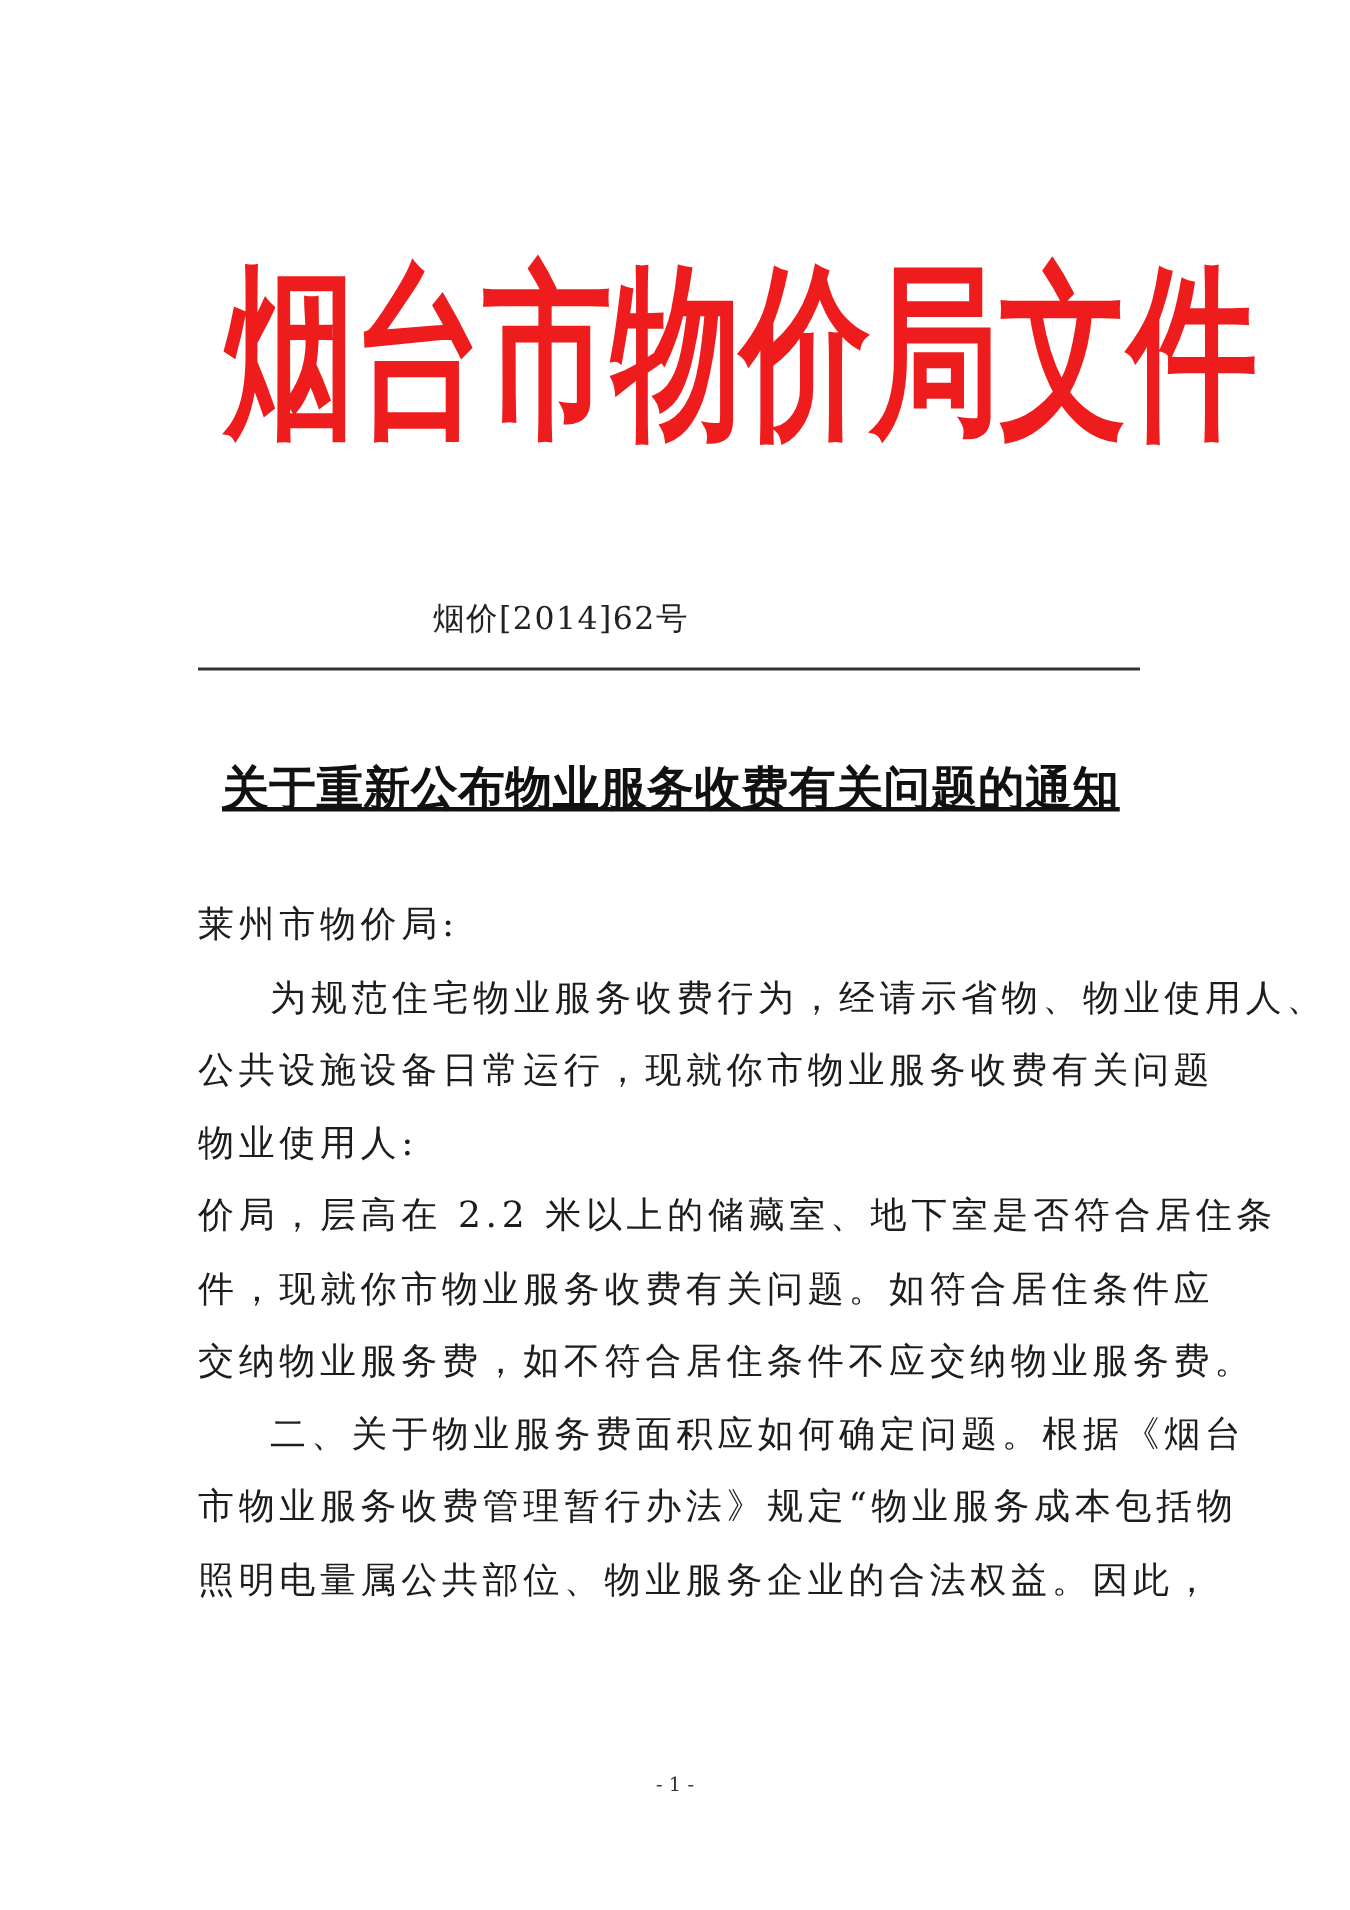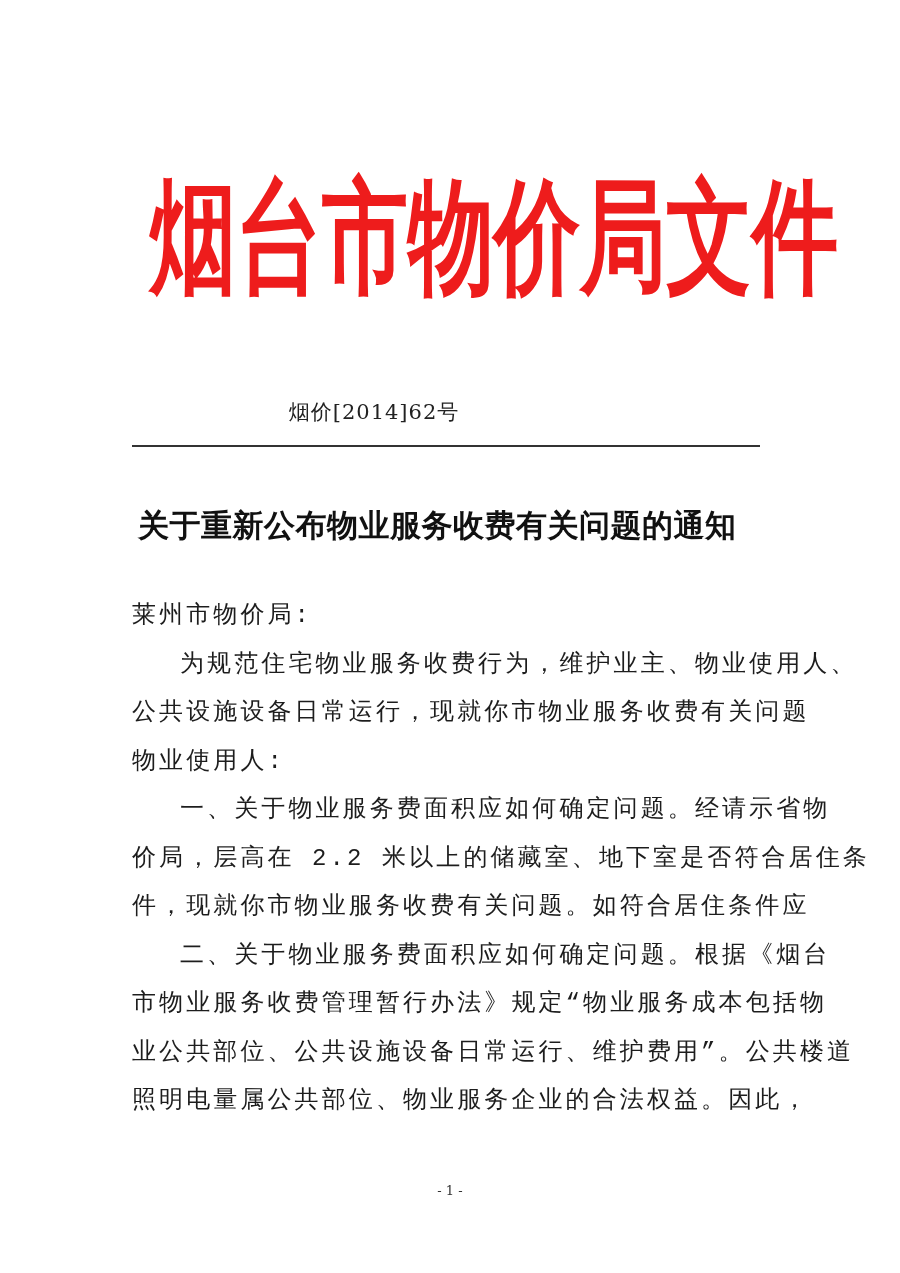--- a/index.html
+++ b/index.html
@@ -7,25 +7,25 @@
          font-family: "DejaVu Serif", "Liberation Serif", serif; color: #1a1a1a; }
   .page { position: absolute; left: 0; top: 0; width: 900px; height: 1273px; }
   .masthead { position: absolute; left: 150px; top: 168px; width: 610px; height: 135px;
               display: flex; justify-content: space-between; align-items: center; }
   .masthead span { display: block; color: #ee1c1c; font-family: "DejaVu Serif", serif;
                    font-weight: bold; font-size: 86px; line-height: 135px;
                    transform: scaleY(1.45); transform-origin: center; letter-spacing: 0; }
   .docno { position: absolute; left: 0; width: 748px; top: 398px; text-align: center;
            font-size: 21px; letter-spacing: 1px; color: #222; }
   .rule { position: absolute; left: 132px; top: 445px; width: 628px; height: 2px; background: #333; }
-  .title { position: absolute; left: 138px; top: 505px; width: 640px; text-align: left;
-           font-size: 31px; font-weight: bold; color: #111; letter-spacing: 0.5px; white-space: nowrap; }
+  .title { position: absolute; left: 148px; top: 505px; width: 640px; text-align: left;
+           font-size: 31px; font-weight: bold; color: #111; letter-spacing: 0.5px; white-space: nowrap; text-decoration: underline; }
   .body { position: absolute; left: 132px; top: 592px; width: 640px; }
   .line { font-size: 24px; height: 48.5px; line-height: 48.5px; white-space: nowrap; color: #1d1d1d;
-          letter-spacing: 3.1px; font-family: Liberation Mono, monospace; }
+          letter-spacing: 3.1px; }
   .indent { padding-left: 48px; }
   .pageno { position: absolute; left: 0; width: 900px; top: 1183px; text-align: center;
             font-size: 13px; color: #333; }
 </style>
 </head>
 <body>
 
 <div class="page">
 
   <div class="masthead">
@@ -40,26 +40,25 @@
   </div>
 
   <div class="docno">烟价[2014]62号</div>
 
   <div class="rule"></div>
 
   <div class="title">关于重新公布物业服务收费有关问题的通知</div>
 
   <div class="body">
     <div class="line">莱州市物价局:</div>
-    <div class="line indent">为规范住宅物业服务收费行为，维护业主、物业使用人、</div>
+    <div class="line indent">为规范住宅物业服务收费行为，经请示省物、物业使用人、</div>
     <div class="line">公共设施设备日常运行，现就你市物业服务收费有关问题</div>
     <div class="line">物业使用人:</div>
-    <div class="line indent">一、关于物业服务费面积应如何确定问题。经请示省物</div>
     <div class="line">价局，层高在 2.2 米以上的储藏室、地下室是否符合居住条</div>
     <div class="line">件，现就你市物业服务收费有关问题。如符合居住条件应</div>
+    <div class="line">交纳物业服务费，如不符合居住条件不应交纳物业服务费。</div>
     <div class="line indent">二、关于物业服务费面积应如何确定问题。根据《烟台</div>
     <div class="line">市物业服务收费管理暂行办法》规定“物业服务成本包括物</div>
-    <div class="line">业公共部位、公共设施设备日常运行、维护费用”。公共楼道</div>
     <div class="line">照明电量属公共部位、物业服务企业的合法权益。因此，</div>
   </div>
 
   <div class="pageno">- 1 -</div>
 </div>
 
 </body></html>

